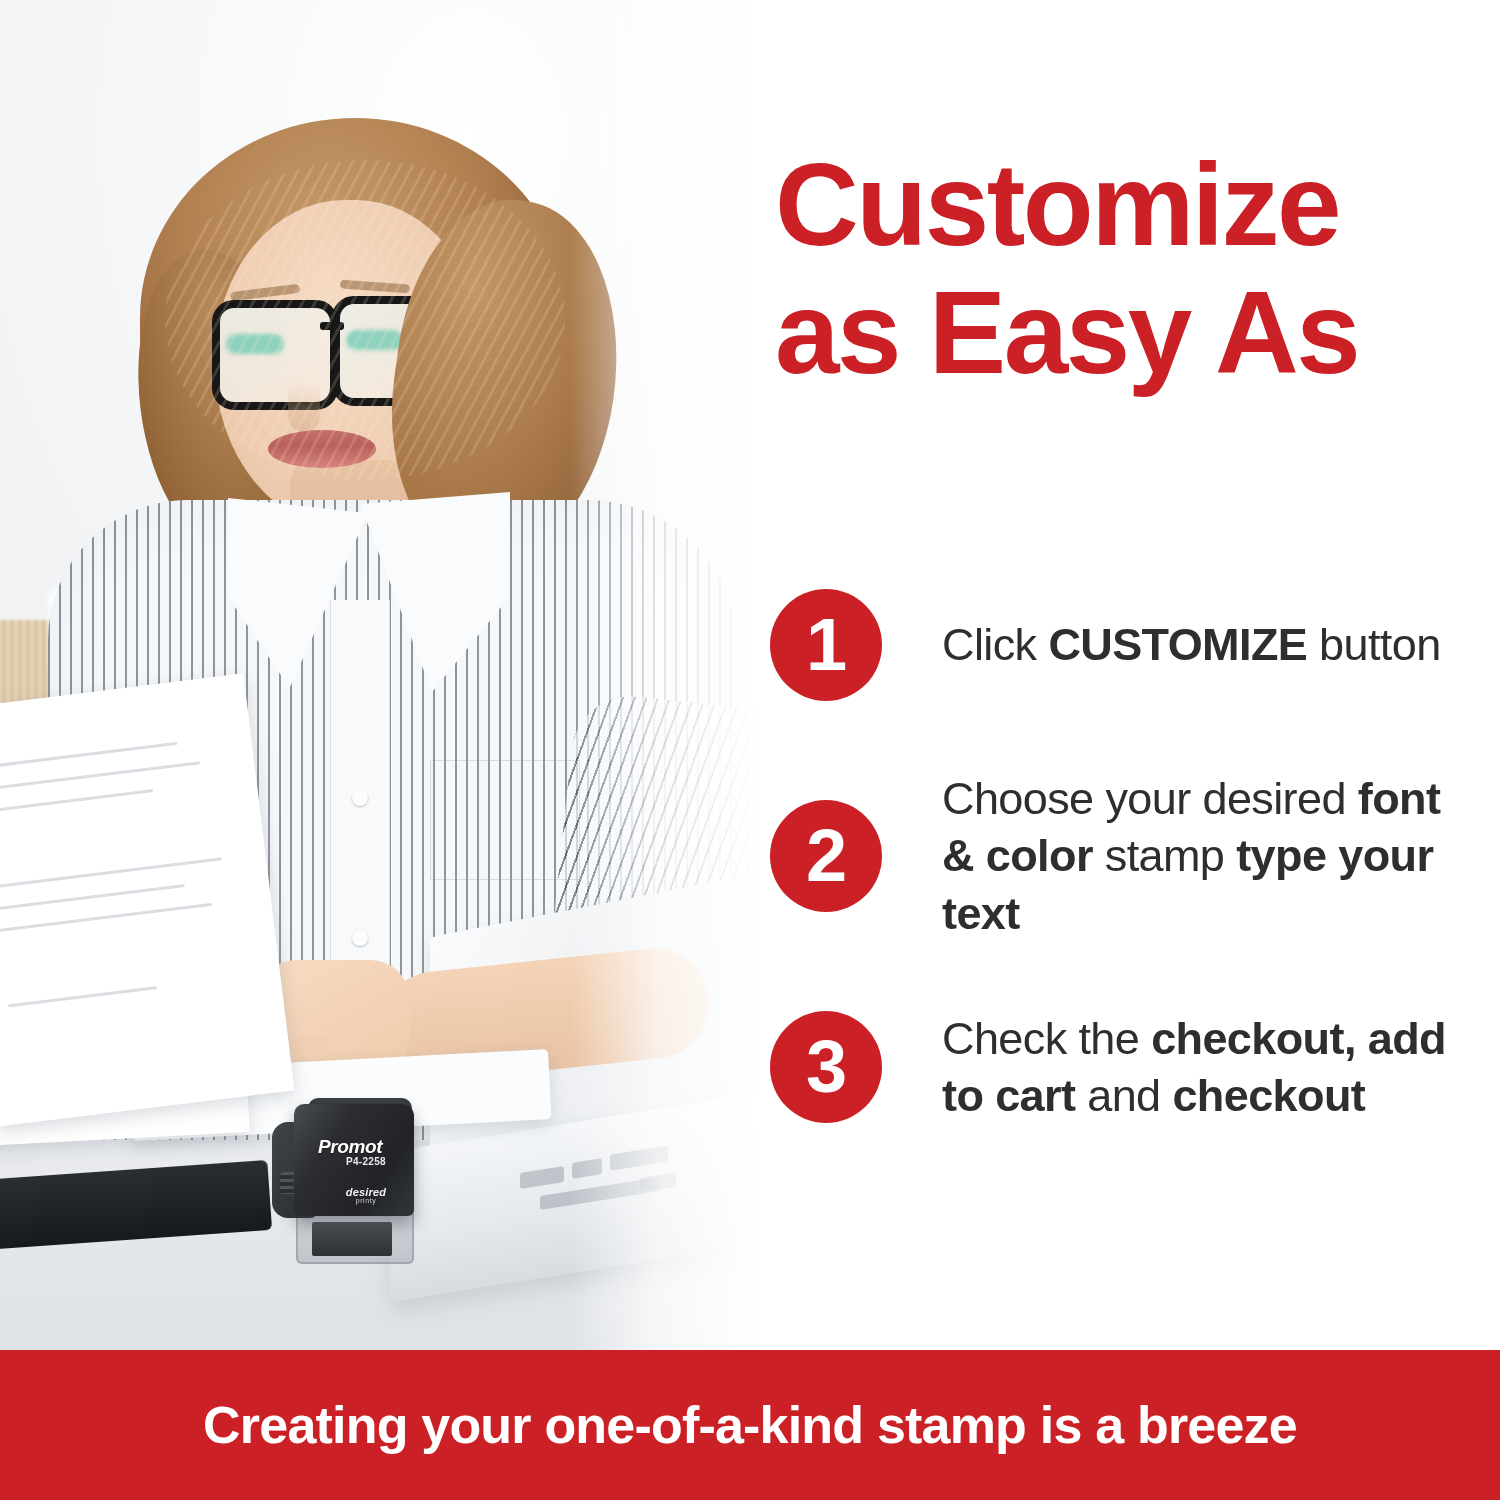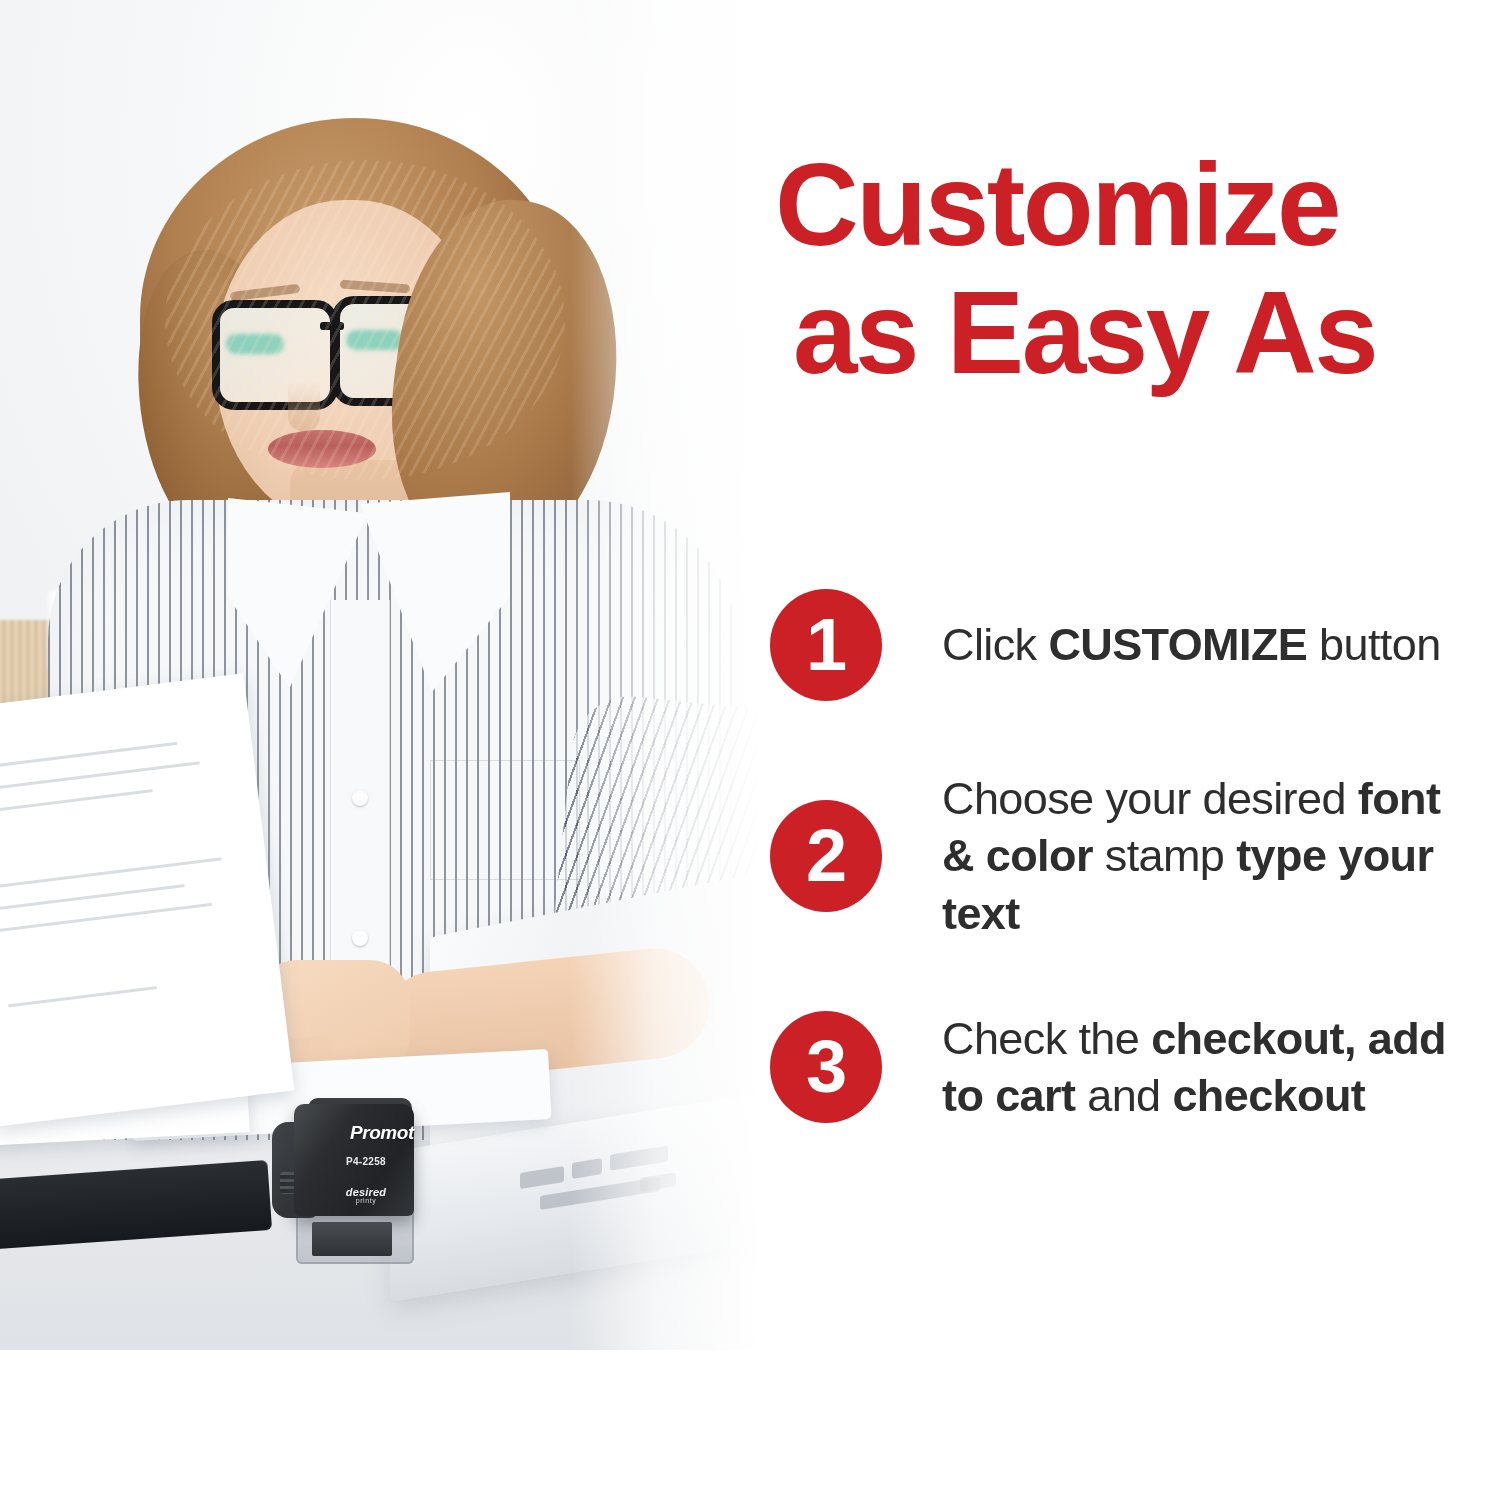--- a/index.html
+++ b/index.html
@@ -120,34 +120,34 @@
        background:linear-gradient(to bottom,#3d4044,#232528);}
   .stamp-wing{position:absolute;left:0px;top:24px;width:46px;height:96px;border-radius:16px 6px 8px 16px;
        background:linear-gradient(115deg,#43464a,#26282b);}
   .stamp-vent{position:absolute;left:8px;top:50px;width:26px;height:22px;border-radius:4px;
        background:repeating-linear-gradient(to bottom,#53575c 0px,#53575c 3px,#2c2e31 3px,#2c2e31 7px);}
   .stamp-clear{position:absolute;left:24px;top:112px;width:118px;height:54px;border-radius:3px 3px 6px 6px;
        background:linear-gradient(to bottom,rgba(196,201,208,.62),rgba(160,166,174,.52));
        box-shadow:inset 0 0 0 2px rgba(130,136,145,.5);}
   .stamp-pad{position:absolute;left:40px;top:124px;width:80px;height:34px;border-radius:2px;
        background:linear-gradient(to bottom,#4c5054,#2e3134);}
-  .stamp-brand{position:absolute;left:46px;top:24px;width:96px;text-align:right;
+  .stamp-brand{position:absolute;left:46px;top:38px;width:96px;text-align:left;
        color:#ffffff;font-size:19px;font-weight:bold;font-style:italic;letter-spacing:-.4px;
        text-shadow:0 1px 1px rgba(0,0,0,.5);}
   .stamp-model{position:absolute;left:46px;top:58px;width:96px;text-align:center;
        color:#e9eaec;font-size:10px;font-weight:bold;letter-spacing:.3px;}
   .stamp-sub{position:absolute;left:42px;top:88px;width:104px;text-align:center;
        color:#f2f3f4;font-size:11px;font-weight:bold;font-style:italic;letter-spacing:.2px;}
   .stamp-sub2{position:absolute;left:42px;top:99px;width:104px;text-align:center;
        color:#d6d8da;font-size:7px;letter-spacing:.6px;}
 
   
   .headline{position:absolute;left:775px;top:142px;width:690px;
        font-size:116px;line-height:1.10;font-weight:bold;color:#CB2026;letter-spacing:-2.5px;}
-  .headline .l2{display:block;margin-left:18px;}
+  .headline .l2{display:block;}
 
   .steps{position:absolute;left:770px;top:545px;width:700px;}
   .step{position:relative;display:flex;align-items:center;}
   .s1{height:200px;} .s2{height:222px;} .s3{height:200px;}
   .circle{flex:0 0 auto;width:112px;height:112px;border-radius:50%;background:#CB2026;
        display:flex;align-items:center;justify-content:center;}
   .circle span{color:#ffffff;font-size:74px;font-weight:bold;line-height:1;letter-spacing:-1px;}
   .step-text{margin-left:60px;color:#2e2e2e;font-size:45px;line-height:1.27;letter-spacing:-.6px;}
   .step-text b{font-weight:bold;}
 
@@ -260,14 +260,17 @@
       <div class="step-text" id="st2"><span>Choose your desired </span><b>font &amp; color</b><span> stamp </span><b>type your text</b></div>
     </div>
     <div class="step s3">
       <div class="circle" style="background: rgb(203, 32, 38);">
         <span>3</span>
       </div>
       <div class="step-text" id="st3"><span>Check the </span><b>checkout,</b><span> </span><b>add to cart</b><span> and </span><b>checkout</b></div>
     </div>
   </div>
 
+  <div class="banner" style="background: rgb(203, 32, 38);">
+    <div class="banner-text" style="color: rgb(255, 255, 255);">Creating your one-of-a-kind stamp is a breeze</div>
+  </div>
 
 </div>
 
 </body></html>

